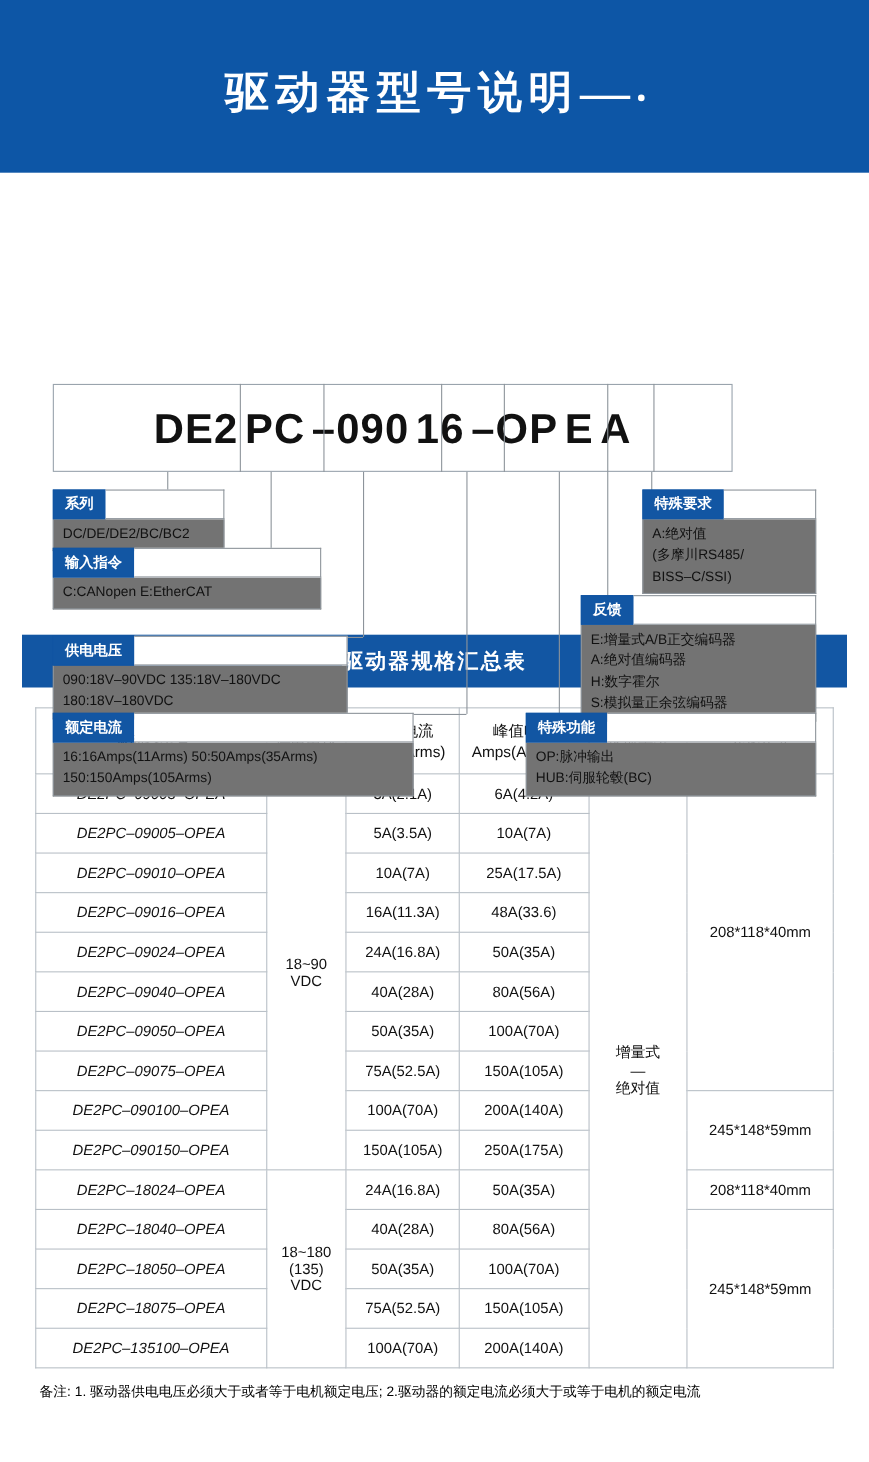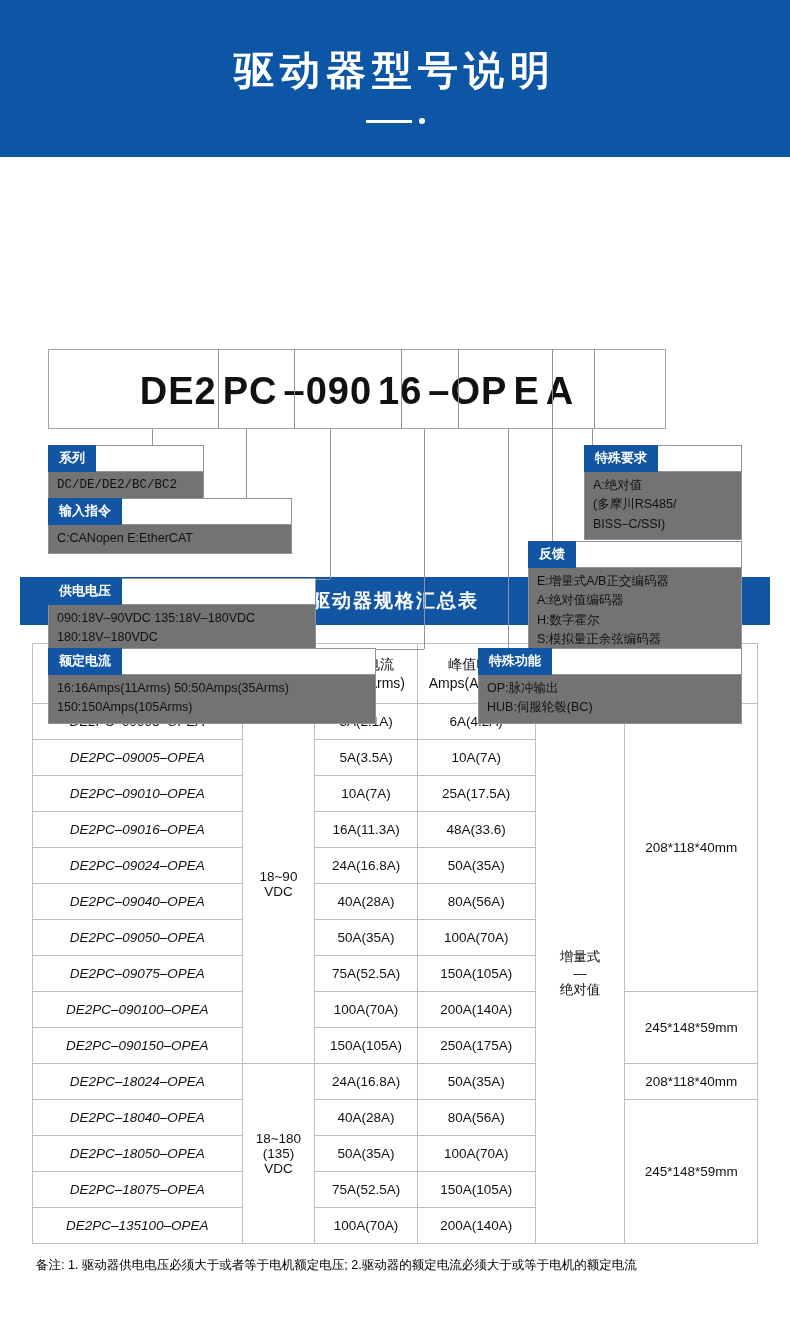--- a/index.html
+++ b/index.html
@@ -18,21 +18,21 @@
     height: 1329px;
     position: relative;
     background:#fff;
   }
   
   .header {
     background: #0d56a6;
     height: 157px;
     width: 100%;
     display: flex;
-    flex-direction: column;
+    flex-direction: row;
     align-items: center;
     justify-content: center;
     position: relative;
   }
   .header-title {
     color: #ffffff;
     font-size: 40px;
     font-weight: bold;
     letter-spacing: 6px;
     margin-top: 10px;
@@ -205,21 +205,21 @@
     <div class="hline" style="left:166px; top:422px; width:164px;"></div>
     <div class="hline" style="left:166px; top:492px; width:258px;"></div>
 
     <div class="vline" style="left:592px; top:272px; height:18px;"></div>
     <div class="hline" style="left:592px; top:290px; width:56px;"></div>
     <div class="vline" style="left:552px; top:272px; height:114px;"></div>
     <div class="hline" style="left:552px; top:386px; width:28px;"></div>
     <div class="vline" style="left:508px; top:272px; height:230px;"></div>
     <div class="hline" style="left:490px; top:502px; width:30px;"></div>
 
-    <div class="lbl-block" style="left:48px; top:288px; width:156px;font-family:Liberation Mono, monospace;">
+    <div class="lbl-block" style="left:48px; top:288px; width:156px;">
       <div class="hdr-row">
         <div class="hd">系列</div>
         <div class="fill"></div>
       </div>
       <div class="lbl-body">
         <div>DC/DE/DE2/BC/BC2</div>
       </div>
     </div>
 
     <div class="lbl-block" style="left:48px; top:341px; width:244px;border-radius:29px;">

